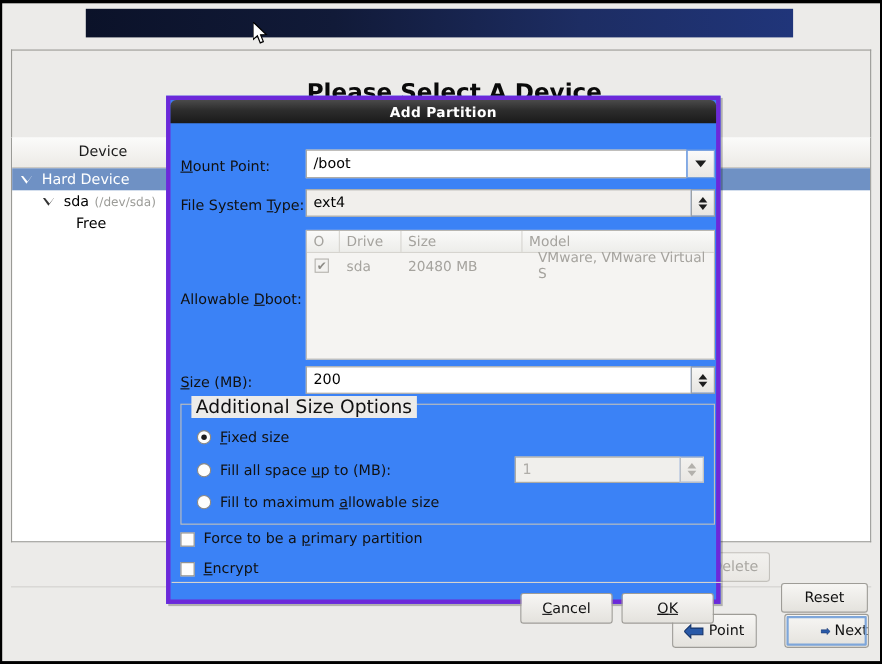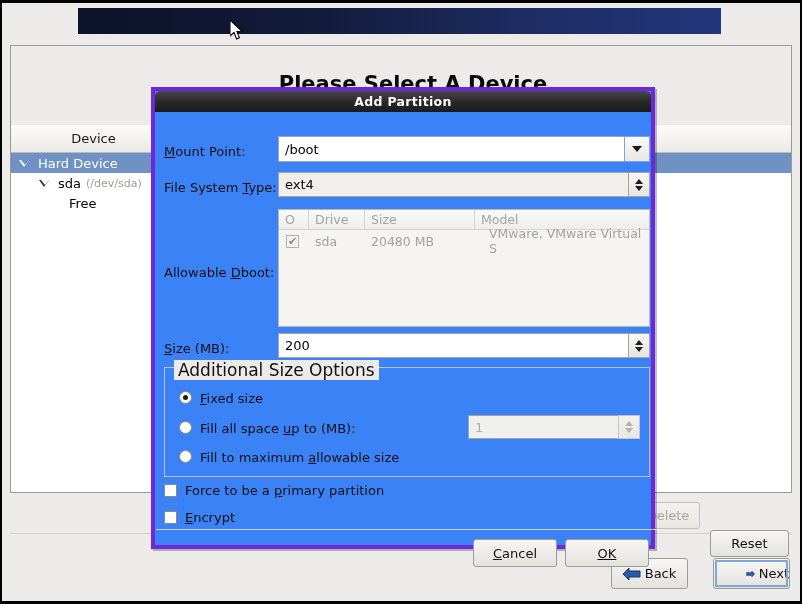--- a/index.html
+++ b/index.html
@@ -284,21 +284,21 @@
     <span>Delete</span>
   </div>
   <div class="btn btn-reset">
     <span>Reset</span>
   </div>
 
   <div class="btn btn-back">
     <svg class="arrow-ico" viewBox="0 0 18 14">
       <polygon points="0,7 6,1 6,4 17,4 17,10 6,10 6,13" fill="#2a5aa8" stroke="#16356b" stroke-width="1"></polygon>
     </svg>
-    <span>Back</span>
+    <span>Point</span>
   </div>
   <div class="btn btn-next focus">
     <svg class="arrow-ico" viewBox="0 0 18 14">
       <polygon points="18,7 12,1 12,4 1,4 1,10 12,10 12,13" fill="#2a5aa8" stroke="#16356b" stroke-width="1"></polygon>
     </svg>
     <span>Next</span>
   </div>
 
   <div class="dialog">
     <div class="dlg-title">

